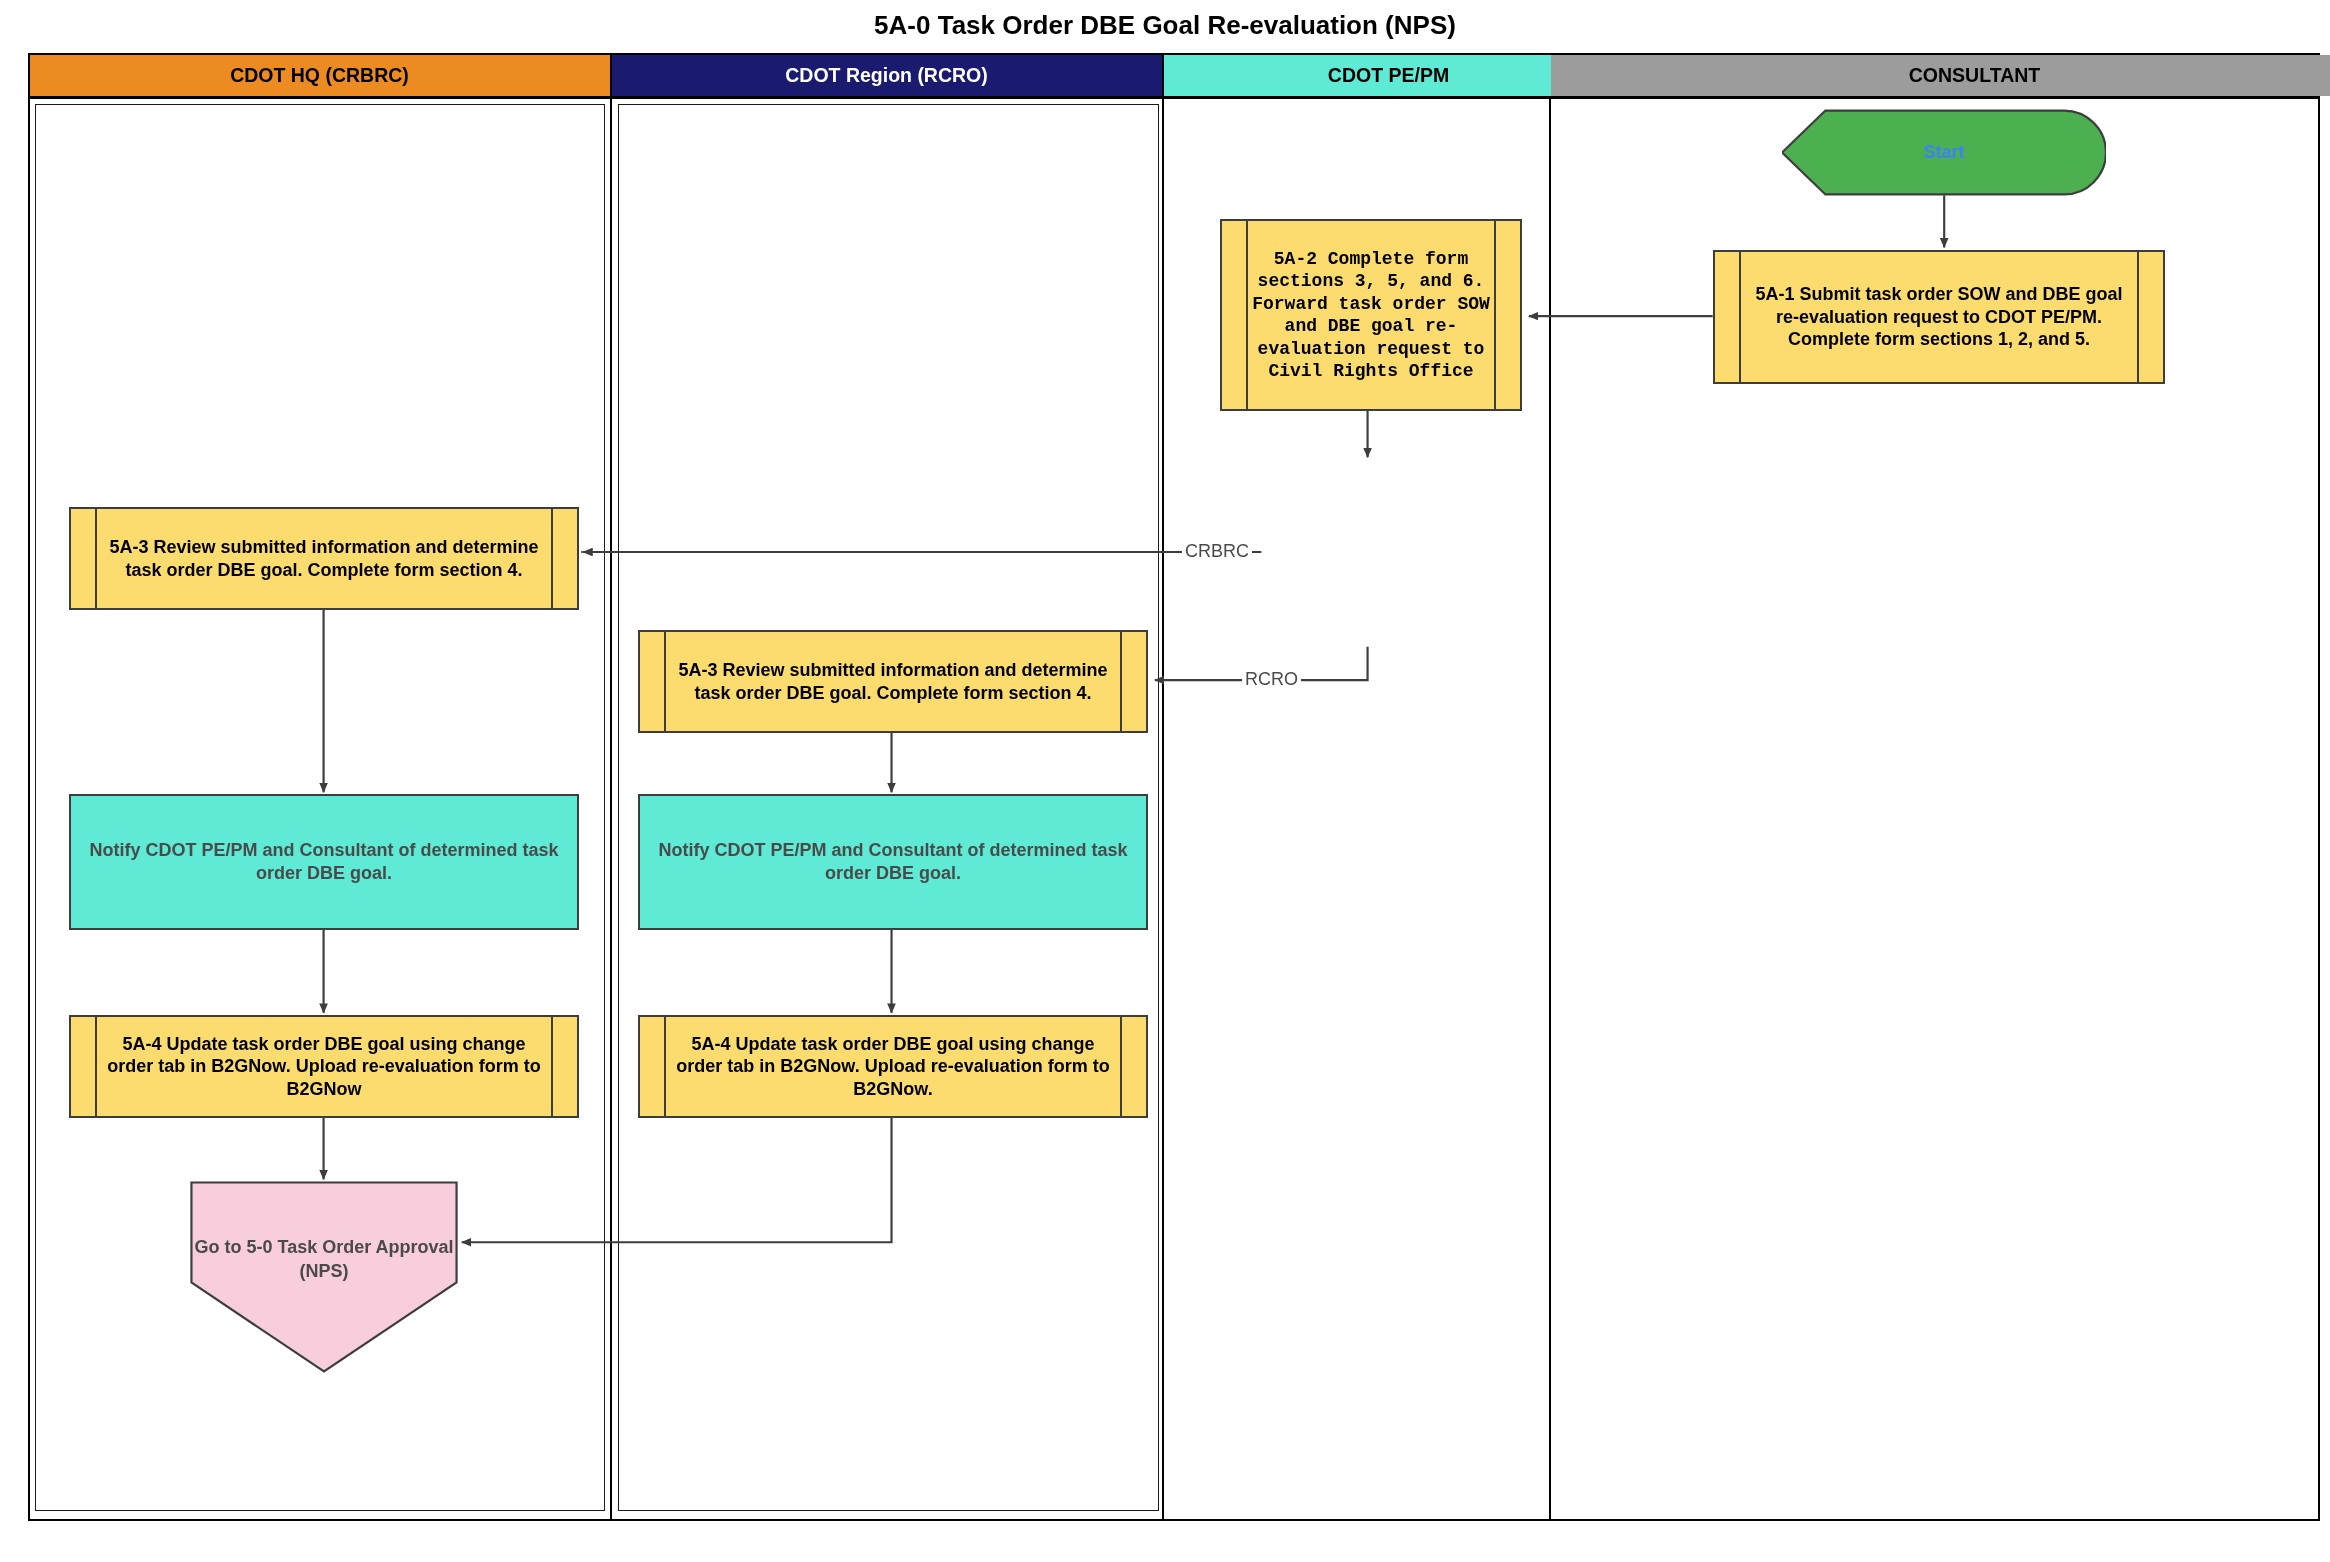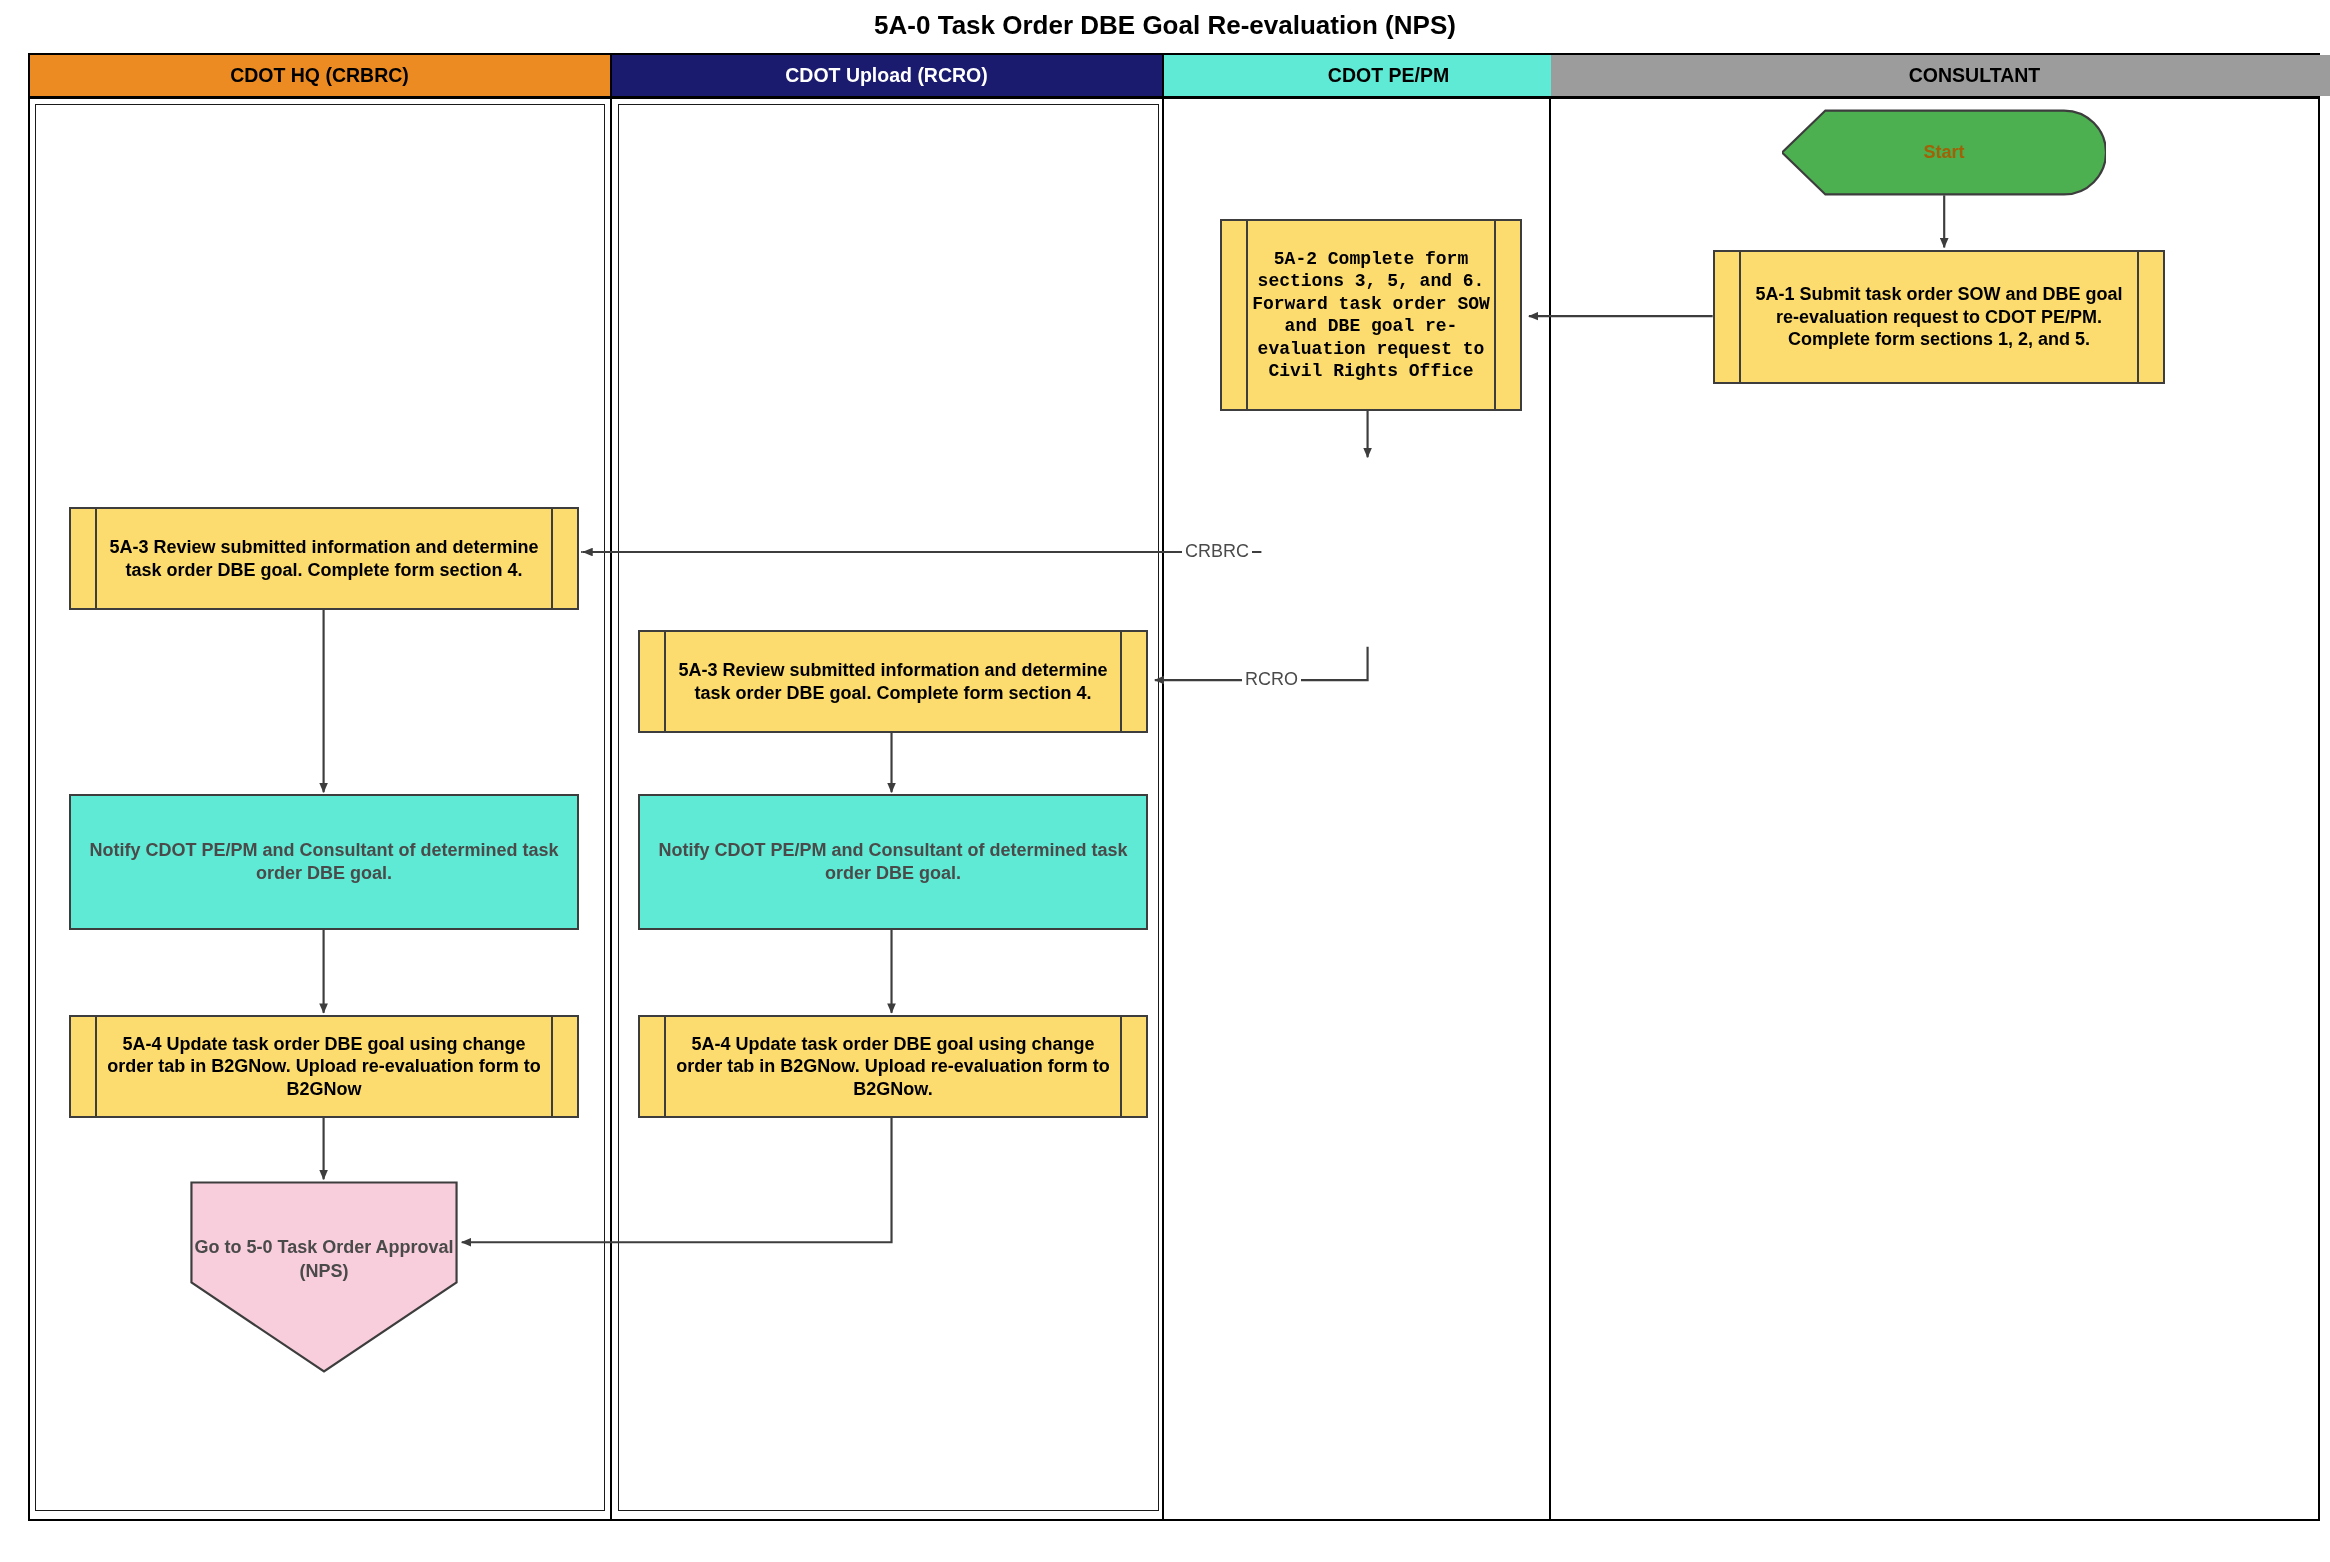--- a/index.html
+++ b/index.html
@@ -45,21 +45,21 @@
 
   
   .proc{background:#5eead4;border:2.2px solid #3d3d3d;}
   .proc .txt{font-size:18px;font-weight:bold;color:#4a4a4a;line-height:1.3;padding:0 14.5px;}
 
   
   .diamond{background:transparent;}
   .diamond .txt{position:relative;z-index:2;font-size:18px;font-weight:bold;color:#000;}
 
   
-  .start .txt{position:relative;z-index:2;font-size:18px;font-weight:bold;color:#a16207;text-align:center;}
+  .start .txt{position:relative;z-index:2;font-size:18px;font-weight:bold;color:#3b82f6;text-align:center;}
 
   
   .offpage .txt{position:relative;z-index:2;font-size:18px;font-weight:bold;color:#4a4a4a;
                 line-height:1.3;}
 
   
   .elabel{position:absolute;font-size:18px;color:#4a4a4a;background:#fff;
           padding:0 2.9px;white-space:nowrap;}
 </style>
 </head>
@@ -68,21 +68,21 @@
 <div id="stage">
 
   <div id="title">5A-0 Task Order DBE Goal Re-evaluation (NPS)</div>
 
   <div id="lanes">
 
     <div class="lane-head" style="left:0px;width:582px;background:#ED8B23;color:#000;">
       <span>CDOT HQ (CRBRC)</span>
     </div>
     <div class="lane-head" style="left:582px;width:552px;background:#1A1A6E;color:#fff;">
-      <span>CDOT Upload (RCRO)</span>
+      <span>CDOT Region (RCRO)</span>
     </div>
     <div class="lane-head" style="left:1134px;width:452px;background:#5eead4;color:#000;">
       <span>CDOT PE/PM</span>
     </div>
     <div class="lane-head last" style="left:1521px;width:848px;background:#9C9C9C;color:#000;">
       <span>CONSULTANT</span>
     </div>
     <div class="lane-head-row-border"></div>
 
     <div class="lane-body" style="left:0px;width:582px;"></div>

